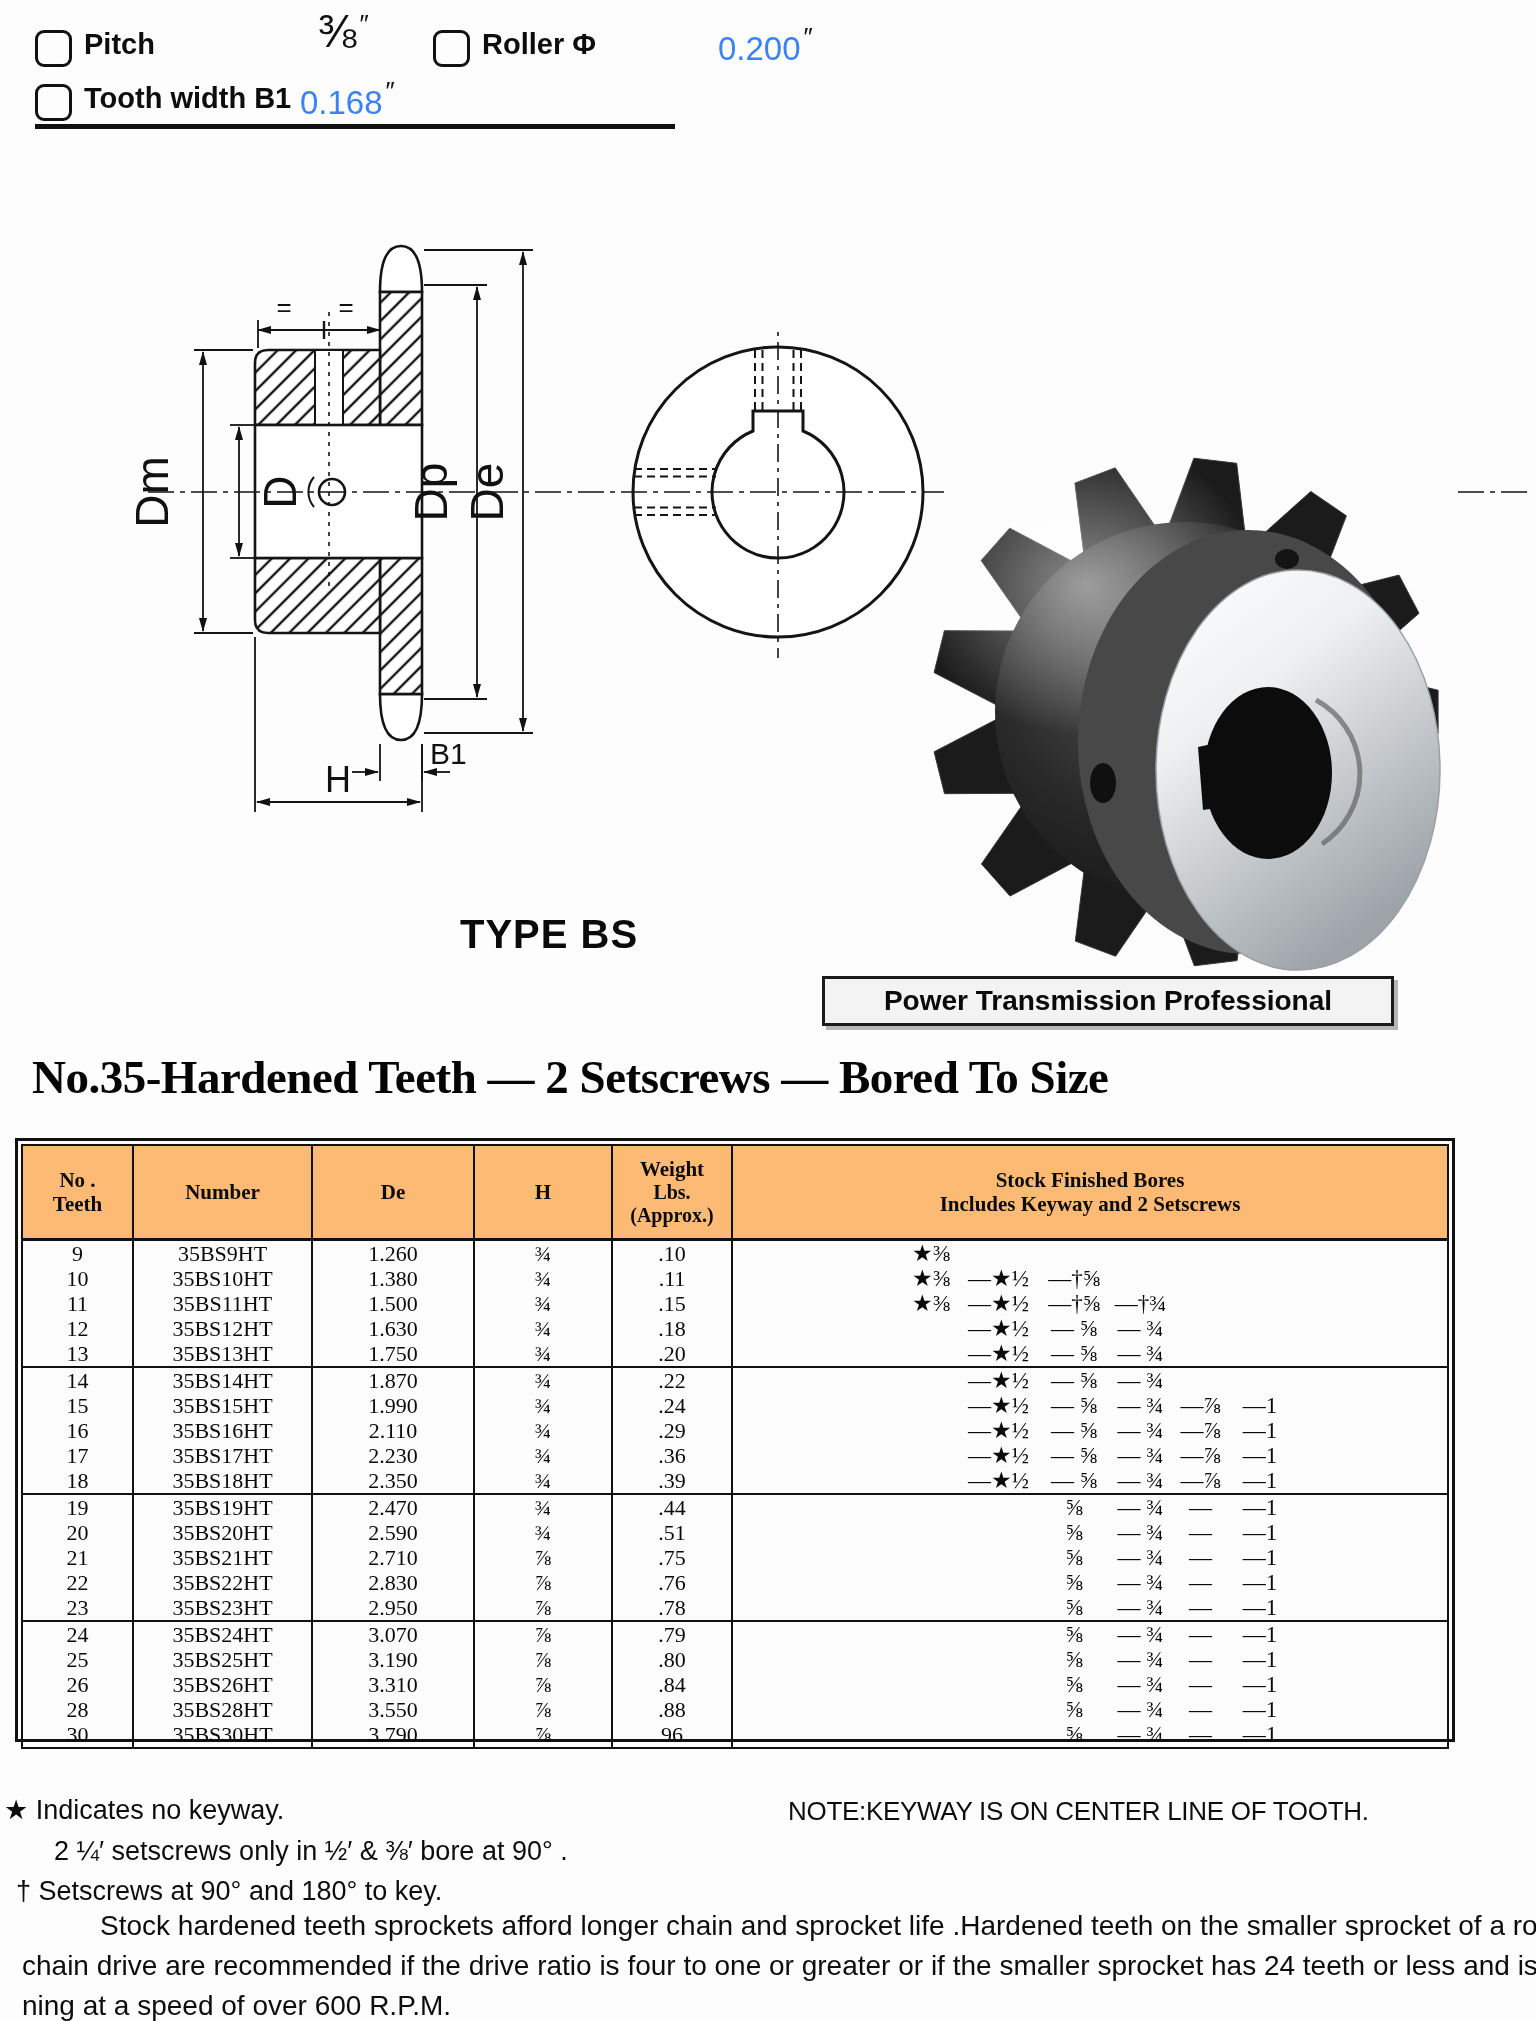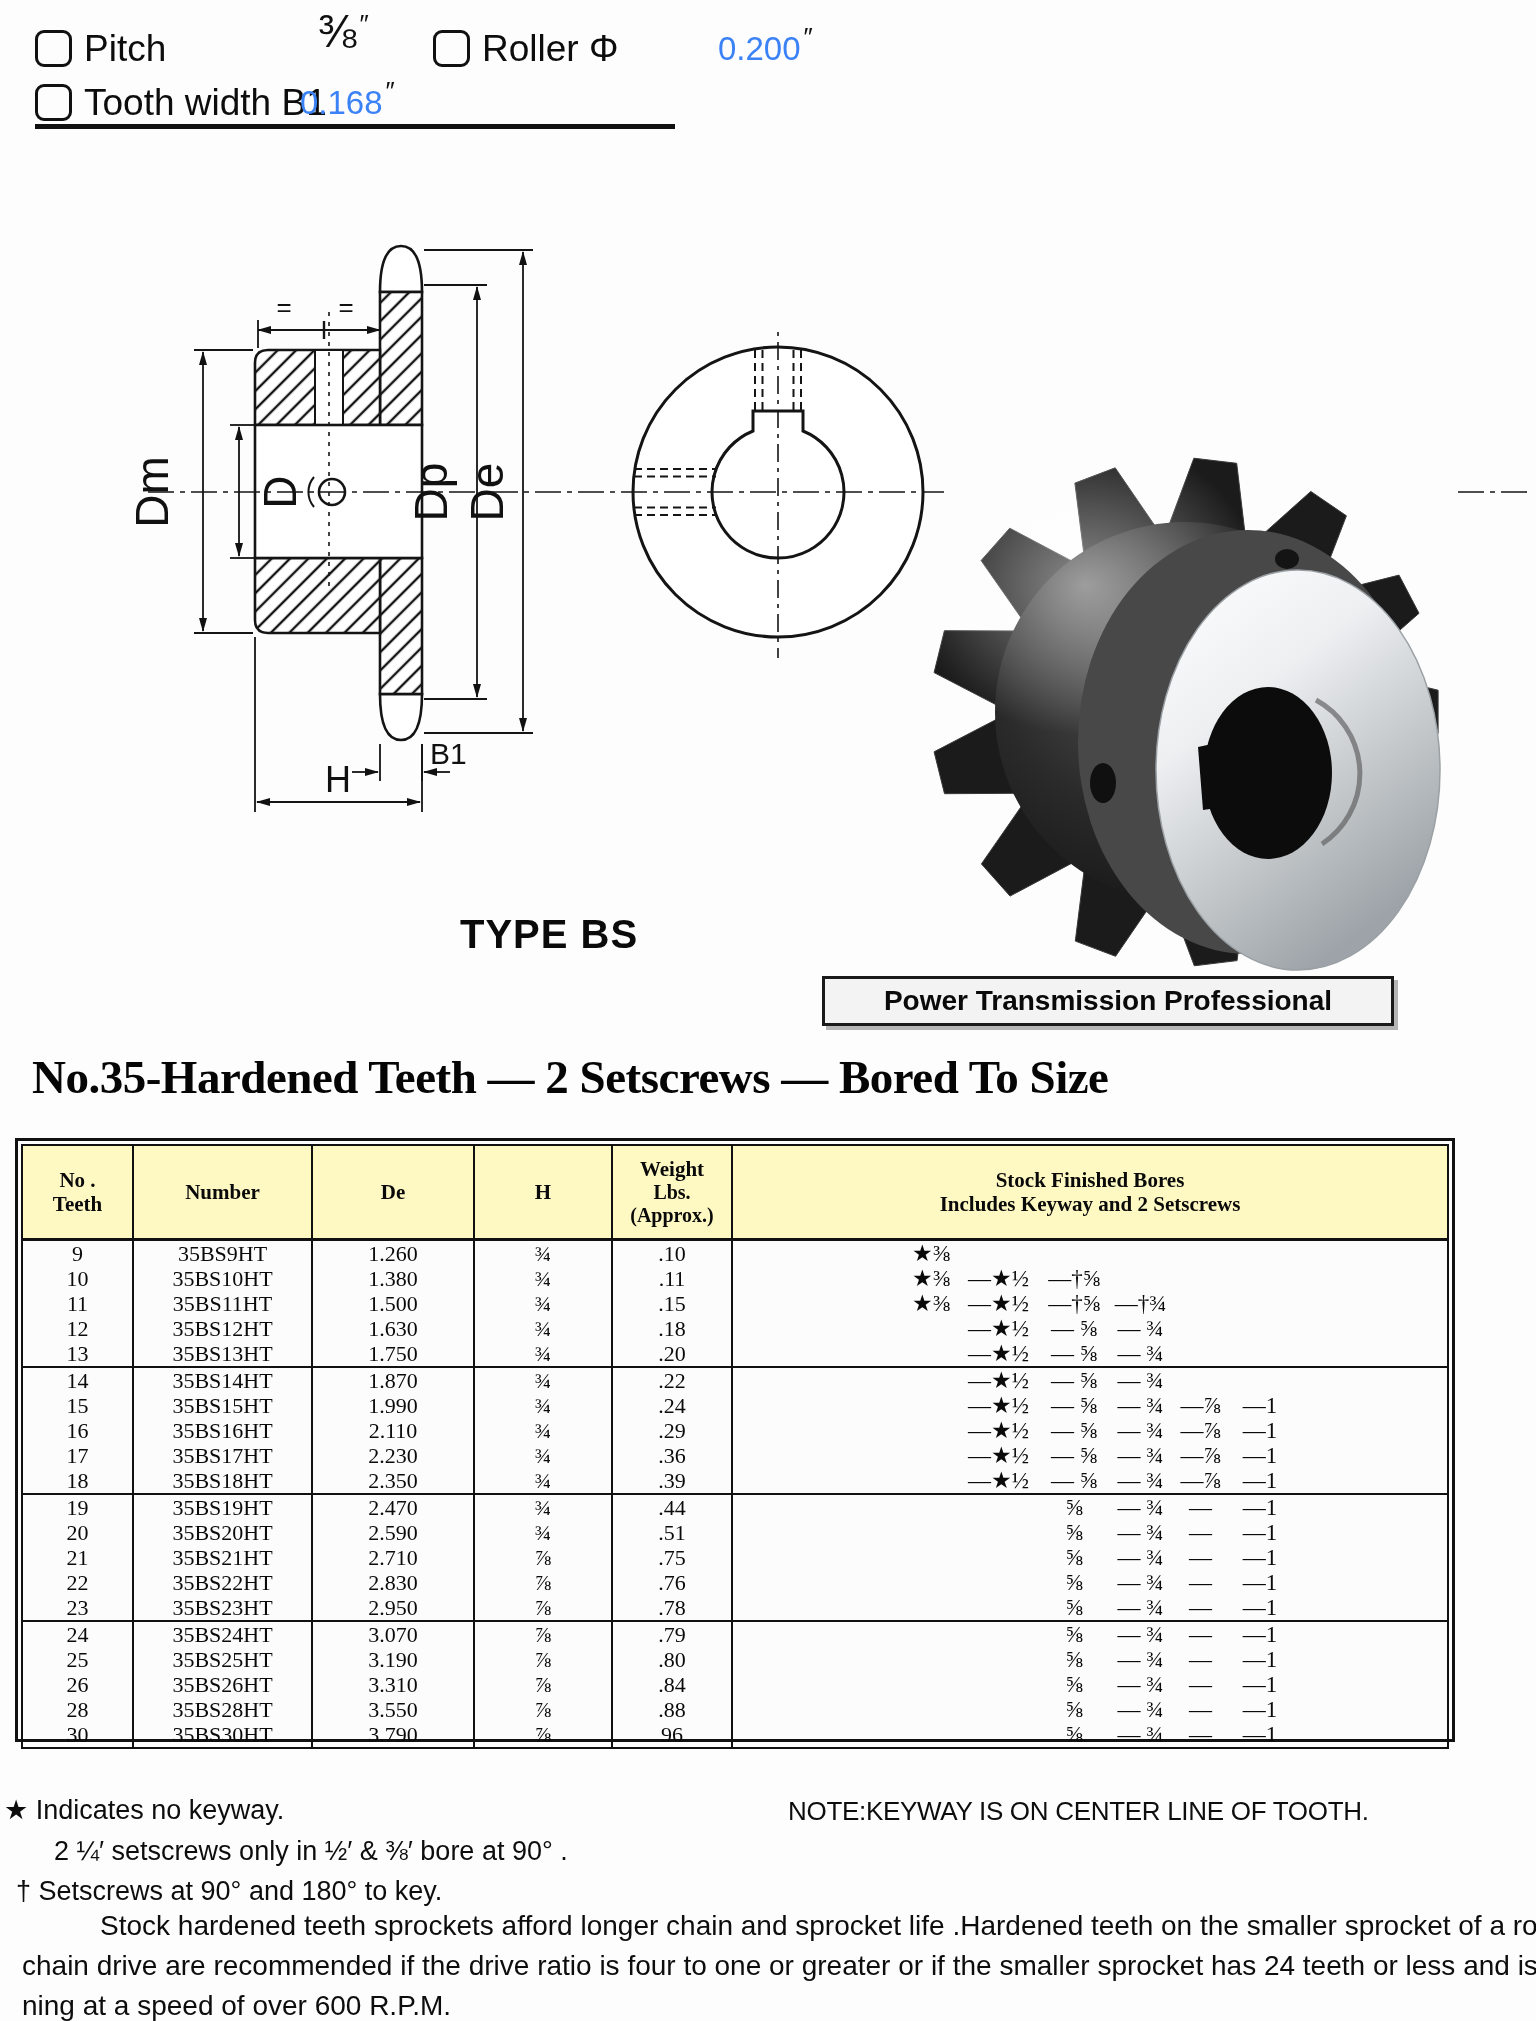--- a/index.html
+++ b/index.html
@@ -2,21 +2,21 @@
 <html><head>
 <meta charset="utf-8">
 <style>
   html,body{margin:0;padding:0;background:#e9e9e9;}
   .page{position:relative;width:1536px;height:2021px;background:#fdfdfd;overflow:hidden;
         font-family:"Liberation Sans",sans-serif;color:#111;}
   .abs{position:absolute;}
 
   
   .checkbox{width:31px;height:31px;border:3.5px solid #111;border-radius:9px;background:#fdfdfd;}
-  .spec-label{font-size:37px;color:#0d0d0d;}
+  .spec-label{font-size:29px;color:#0d0d0d;font-weight:bold;}
   .spec-value{font-size:33px;color:#3b82f6;}
   .spec-frac{font-size:46px;line-height:1;}
   .unit{font-size:26px;vertical-align:14px;margin-left:3px;}
   .spec-rule{background:#111;height:5px;}
 
   
   svg.drawing{position:absolute;left:0;top:0;pointer-events:none;}
   .dim-text{font-family:"Liberation Sans",sans-serif;fill:#111;}
 
   
@@ -26,21 +26,21 @@
   .badge span{font-size:28px;font-weight:bold;color:#0a0a0a;}
 
   
   .doc-title{font-family:"Liberation Serif",serif;font-weight:bold;font-size:47px;
              letter-spacing:-0.5px;color:#050505;white-space:nowrap;}
 
   
   .table-frame{box-sizing:border-box;border:3.5px solid #111;padding:3px;background:#fcfcfc;}
   table.spec{width:100%;height:100%;border:2px solid #111;border-collapse:collapse;
              font-family:"Liberation Serif",serif;color:#0a0a0a;table-layout:fixed;}
-  table.spec th{background:#fef9c3;border-bottom:3px solid #111;vertical-align:middle;
+  table.spec th{background:#fdba74;border-bottom:3px solid #111;vertical-align:middle;
                 text-align:center;font-size:21px;line-height:1.15;padding:0;height:92px;}
   table.spec th .h-sub{font-size:20px;}
   table.spec td{text-align:center;font-size:22px;padding:0;height:25px;line-height:1.0;}
   table.spec th + th, table.spec td + td{border-left:2px solid #111;}
   tr.group-end td{border-bottom:2.5px solid #111;}
   td.c-h{font-size:25px;}
   td.c-bores{text-align:left;}
   .bores-flex{display:flex;align-items:center;padding-left:170px;font-size:23px;white-space:pre;}
   .bsub{display:inline-block;text-align:center;}
   .b0{width:56px}.b1{width:79px}.b2{width:72px}.b3{width:61px}.b4{width:59px}.b5{width:60px}

